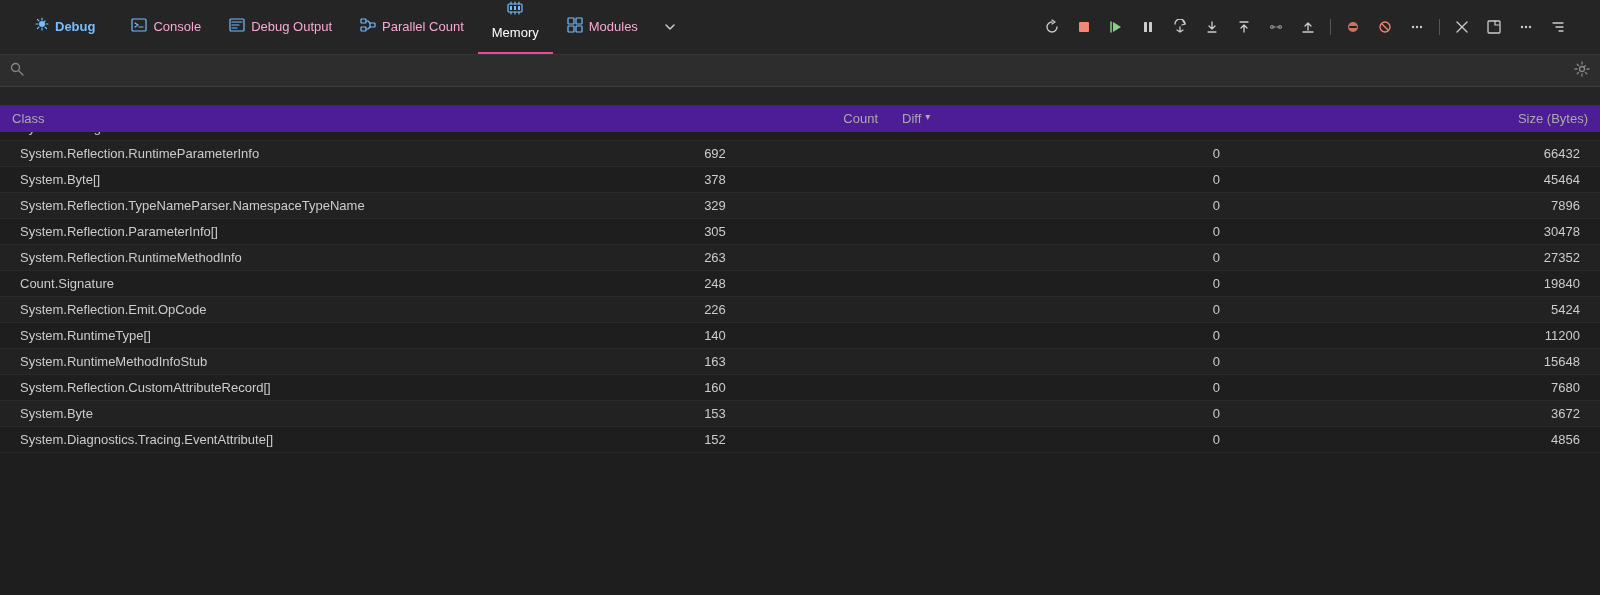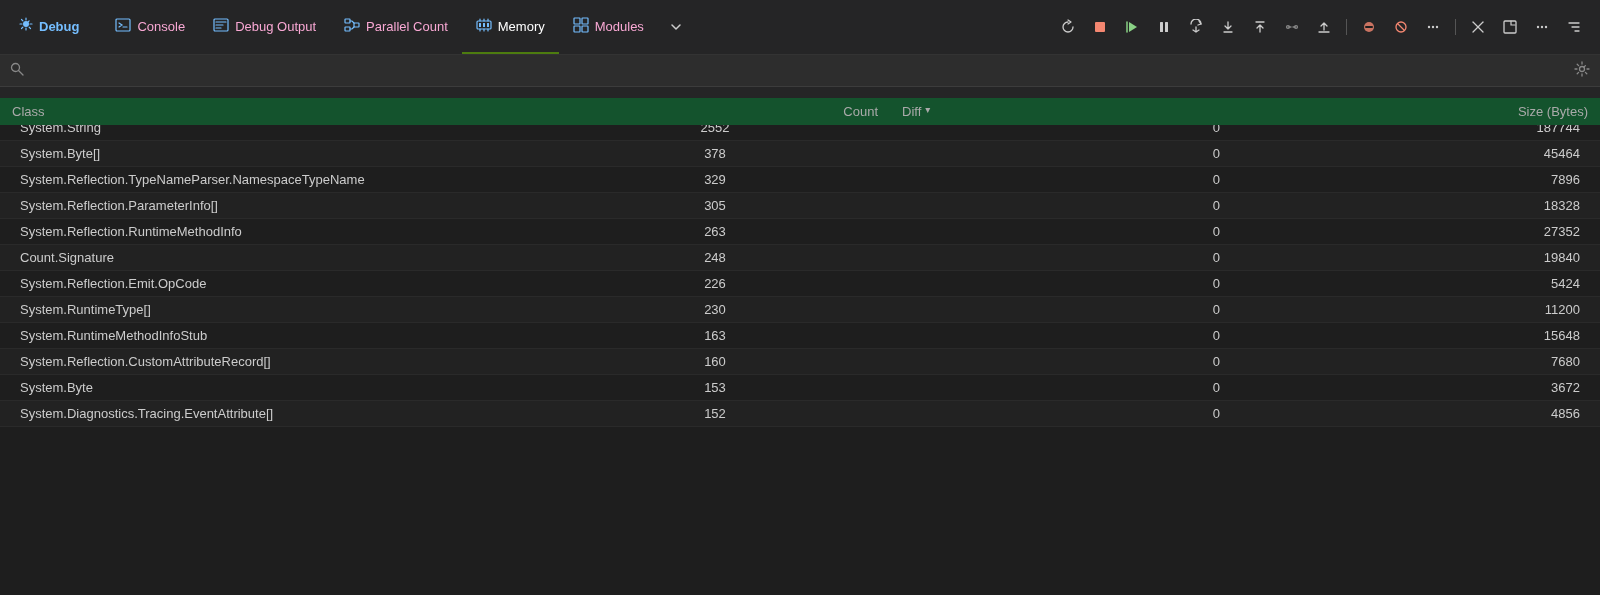--- a/index.html
+++ b/index.html
@@ -12,42 +12,43 @@
       height: 595px;
       overflow: hidden;
     }
 
     
     .tab-bar {
       display: flex;
       align-items: center;
       background: #252526;
       height: 55px;
-      padding: 0 4px;
+      padding: 0 20px;
       border-bottom: 1px solid #333;
       gap: 0;
     }
 
     .tab-item {
       display: flex;
       align-items: center;
       gap: 6px;
       padding: 0 14px;
       height: 100%;
       cursor: pointer;
       color: #f9a8d4;
       font-size: 13px;
       white-space: nowrap;
       border-bottom: 2px solid transparent;
       position: relative;
     }
 
     .tab-item.active {
       color: #ffffff;
-      border-bottom: 2px solid #4d7c0f;
+      border-bottom: 2px solid #ec4899;
+      flex-direction: column;
     }
 
     .tab-spacer {
       flex: 1;
     }
 
     .toolbar-right {
       display: flex;
       align-items: center;
       gap: 4px;
@@ -122,22 +123,22 @@
       border-bottom: 1px solid #3c3c3c;
     }
 
     thead th {
       text-align: left;
       padding: 6px 12px;
       color: #aaa;
       font-weight: 400;
       font-size: 13px;
       position: sticky;
-      top: 11px;
-      background: #14532d;
+      top: 18px;
+      background: #4c1d95;
       z-index: 1;
     }
 
     thead th.right {
       text-align: right;
     }
 
     .th-diff {
       display: flex;
       align-items: flex-start;
@@ -432,36 +433,42 @@
       </tr>
     </thead>
     <tbody id="table-body">
     <tr>
           <td class="col-class">System.String</td>
           <td class="col-count count right">2552</td>
           <td class="col-diff diff right">0</td>
           <td class="col-size size right">187744</td>
         </tr>
         <tr>
+          <td class="col-class">System.Reflection.RuntimeParameterInfo</td>
+          <td class="col-count count right">692</td>
+          <td class="col-diff diff right">0</td>
+          <td class="col-size size right">66432</td>
+        </tr>
+        <tr>
           <td class="col-class">System.Byte[]</td>
           <td class="col-count count right">378</td>
           <td class="col-diff diff right">0</td>
           <td class="col-size size right">45464</td>
         </tr>
         <tr>
           <td class="col-class">System.Reflection.TypeNameParser.NamespaceTypeName</td>
           <td class="col-count count right">329</td>
           <td class="col-diff diff right">0</td>
           <td class="col-size size right">7896</td>
         </tr>
         <tr>
           <td class="col-class">System.Reflection.ParameterInfo[]</td>
           <td class="col-count count right">305</td>
           <td class="col-diff diff right">0</td>
-          <td class="col-size size right">18328</td>
+          <td class="col-size size right">30478</td>
         </tr>
         <tr>
           <td class="col-class">System.Reflection.RuntimeMethodInfo</td>
           <td class="col-count count right">263</td>
           <td class="col-diff diff right">0</td>
           <td class="col-size size right">27352</td>
         </tr>
         <tr>
           <td class="col-class">Count.Signature</td>
           <td class="col-count count right">248</td>
@@ -469,21 +476,21 @@
           <td class="col-size size right">19840</td>
         </tr>
         <tr>
           <td class="col-class">System.Reflection.Emit.OpCode</td>
           <td class="col-count count right">226</td>
           <td class="col-diff diff right">0</td>
           <td class="col-size size right">5424</td>
         </tr>
         <tr>
           <td class="col-class">System.RuntimeType[]</td>
-          <td class="col-count count right">230</td>
+          <td class="col-count count right">140</td>
           <td class="col-diff diff right">0</td>
           <td class="col-size size right">11200</td>
         </tr>
         <tr>
           <td class="col-class">System.RuntimeMethodInfoStub</td>
           <td class="col-count count right">163</td>
           <td class="col-diff diff right">0</td>
           <td class="col-size size right">15648</td>
         </tr>
         <tr>

